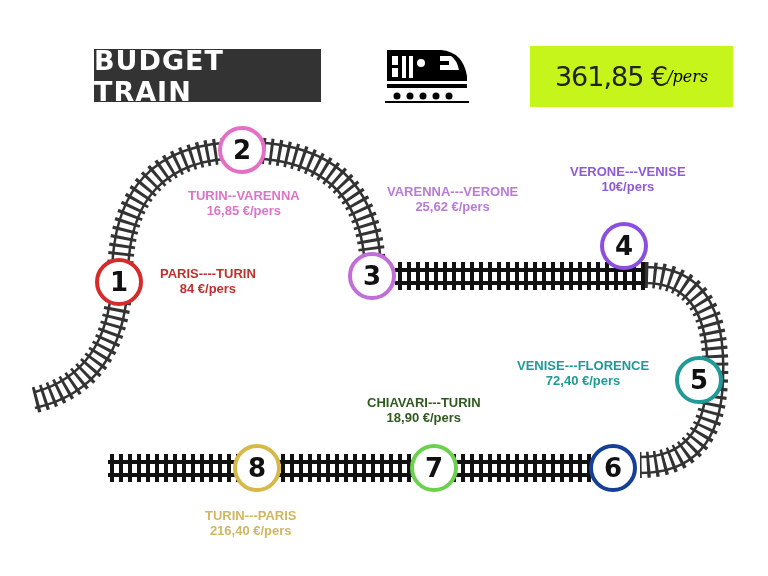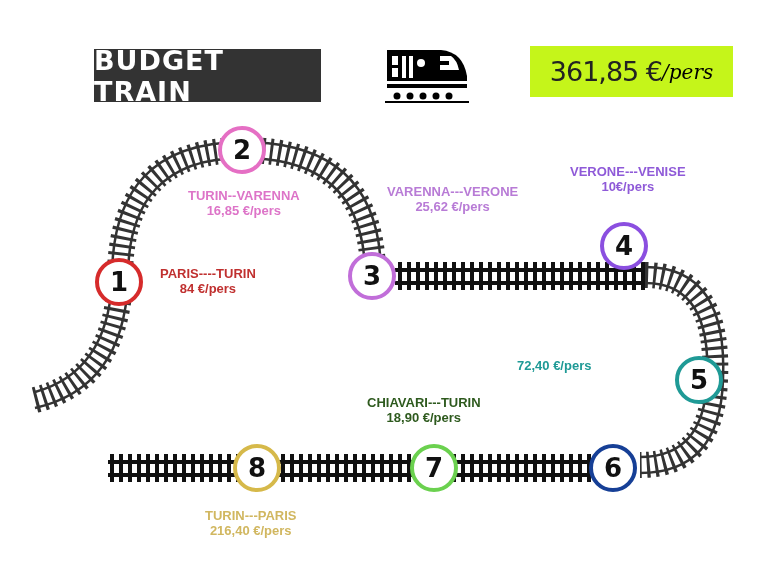--- a/index.html
+++ b/index.html
@@ -1,22 +1,22 @@
 <!DOCTYPE html>
 <html><head>
 <meta charset="utf-8">
 <style>
   html, body { margin:0; padding:0; background:#ffffff; }
   body { width:768px; height:576px; position:relative; overflow:hidden; font-family:"DejaVu Sans", sans-serif; }
   .title-box { position:absolute; left:94px; top:49px; width:227px; height:53px; background:#333333; display:flex; align-items:center; justify-content:center; }
   .title-text { color:#ffffff; font-family:"DejaVu Sans", sans-serif; font-weight:bold; font-size:27px; letter-spacing:1px; }
   .train-icon { position:absolute; left:383px; top:46px; width:88px; height:62px; }
-  .price-box { position:absolute; left:530px; top:46px; width:203px; height:51px; background:#c5f51a; display:flex; align-items:center; justify-content:center; }
+  .price-box { position:absolute; left:530px; top:46px; width:203px; height:61px; background:#c5f51a; display:flex; align-items:center; justify-content:center; }
   .price-text { font-family:"DejaVu Sans", sans-serif; font-weight:normal; font-size:27px; color:#222; letter-spacing:-1px; }
-  .price-unit { font-family:"DejaVu Serif", serif; font-style:italic; font-size:20px; }
+  .price-unit { font-family:"DejaVu Serif", serif; font-style:italic; font-size:16px; }
   .tracks { position:absolute; left:0; top:0; width:768px; height:576px; }
   .stop { position:absolute; width:40px; height:40px; border-radius:50%; background:#fff; border:4px solid #000; display:flex; align-items:center; justify-content:center; font-family:"DejaVu Sans", sans-serif; font-weight:bold; font-size:26px; color:#111; box-sizing:content-box; }
   .lbl { position:absolute; text-align:center; font-family:Liberation Sans, sans-serif; font-weight:bold; font-size:13px; line-height:15px; white-space:nowrap; }
   .lbl span { display:block; }
 </style>
 </head>
 <body>
 
 <div class="title-box">
   <span class="title-text">BUDGET TRAIN</span>
@@ -106,20 +106,21 @@
 </div>
 <div class="lbl" style="left:387px;top:184px;color:#b87bd6;">
   <span>VARENNA---VERONE</span>
   <span>25,62 €/pers</span>
 </div>
 <div class="lbl" style="left:570px;top:164px;color:#8f5ad8;">
   <span>VERONE---VENISE</span>
   <span>10€/pers</span>
 </div>
 <div class="lbl" style="left:517px;top:358px;color:#1f9a96;">
+  <span>VENISE---FLORENCE</span>
   <span>72,40  €/pers</span>
 </div>
 <div class="lbl" style="left:533px;top:508px;color:#24509e;">
 </div>
 <div class="lbl" style="left:367px;top:395px;color:#2e5a1e;">
   <span>CHIAVARI---TURIN</span>
   <span>18,90 €/pers</span>
 </div>
 <div class="lbl" style="left:205px;top:508px;color:#d1b760;">
   <span>TURIN---PARIS</span>

